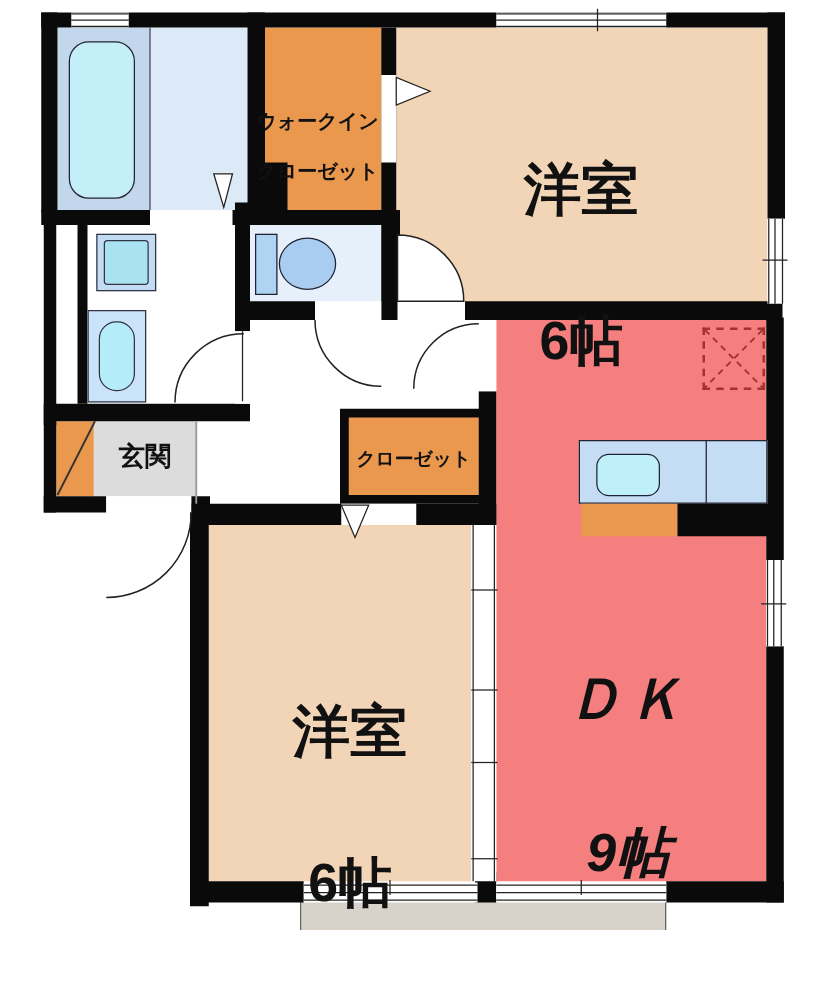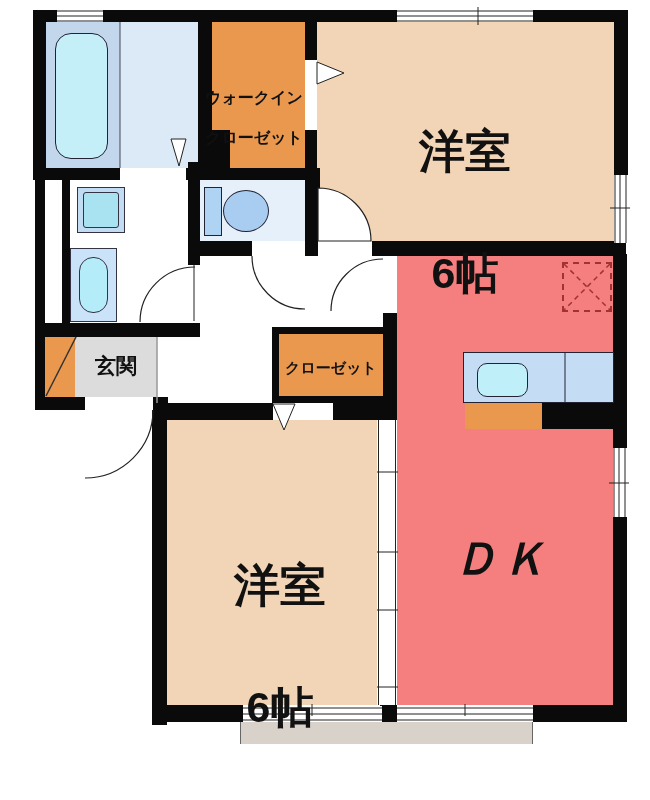--- a/index.html
+++ b/index.html
@@ -167,16 +167,17 @@
 
   <div class="abs lbl" style="left:276px;top:359px;width:110px;font-size:15px;">クローゼット</div>
 
   <div class="abs lbl" style="left:175px;top:492px;width:210px;font-size:46px;line-height:1.35;">
     <div>洋室</div>
     <div style="font-size:43px;">6帖</div>
   </div>
 
   <div class="abs lbl" style="left:400px;top:464px;width:205px;font-size:45px;line-height:1.4;font-style:italic;">
     <div style="letter-spacing:4px;">ＤＫ</div>
+    <div style="font-size:43px;">9帖</div>
   </div>
 
 
 </div>
 
 </body></html>

